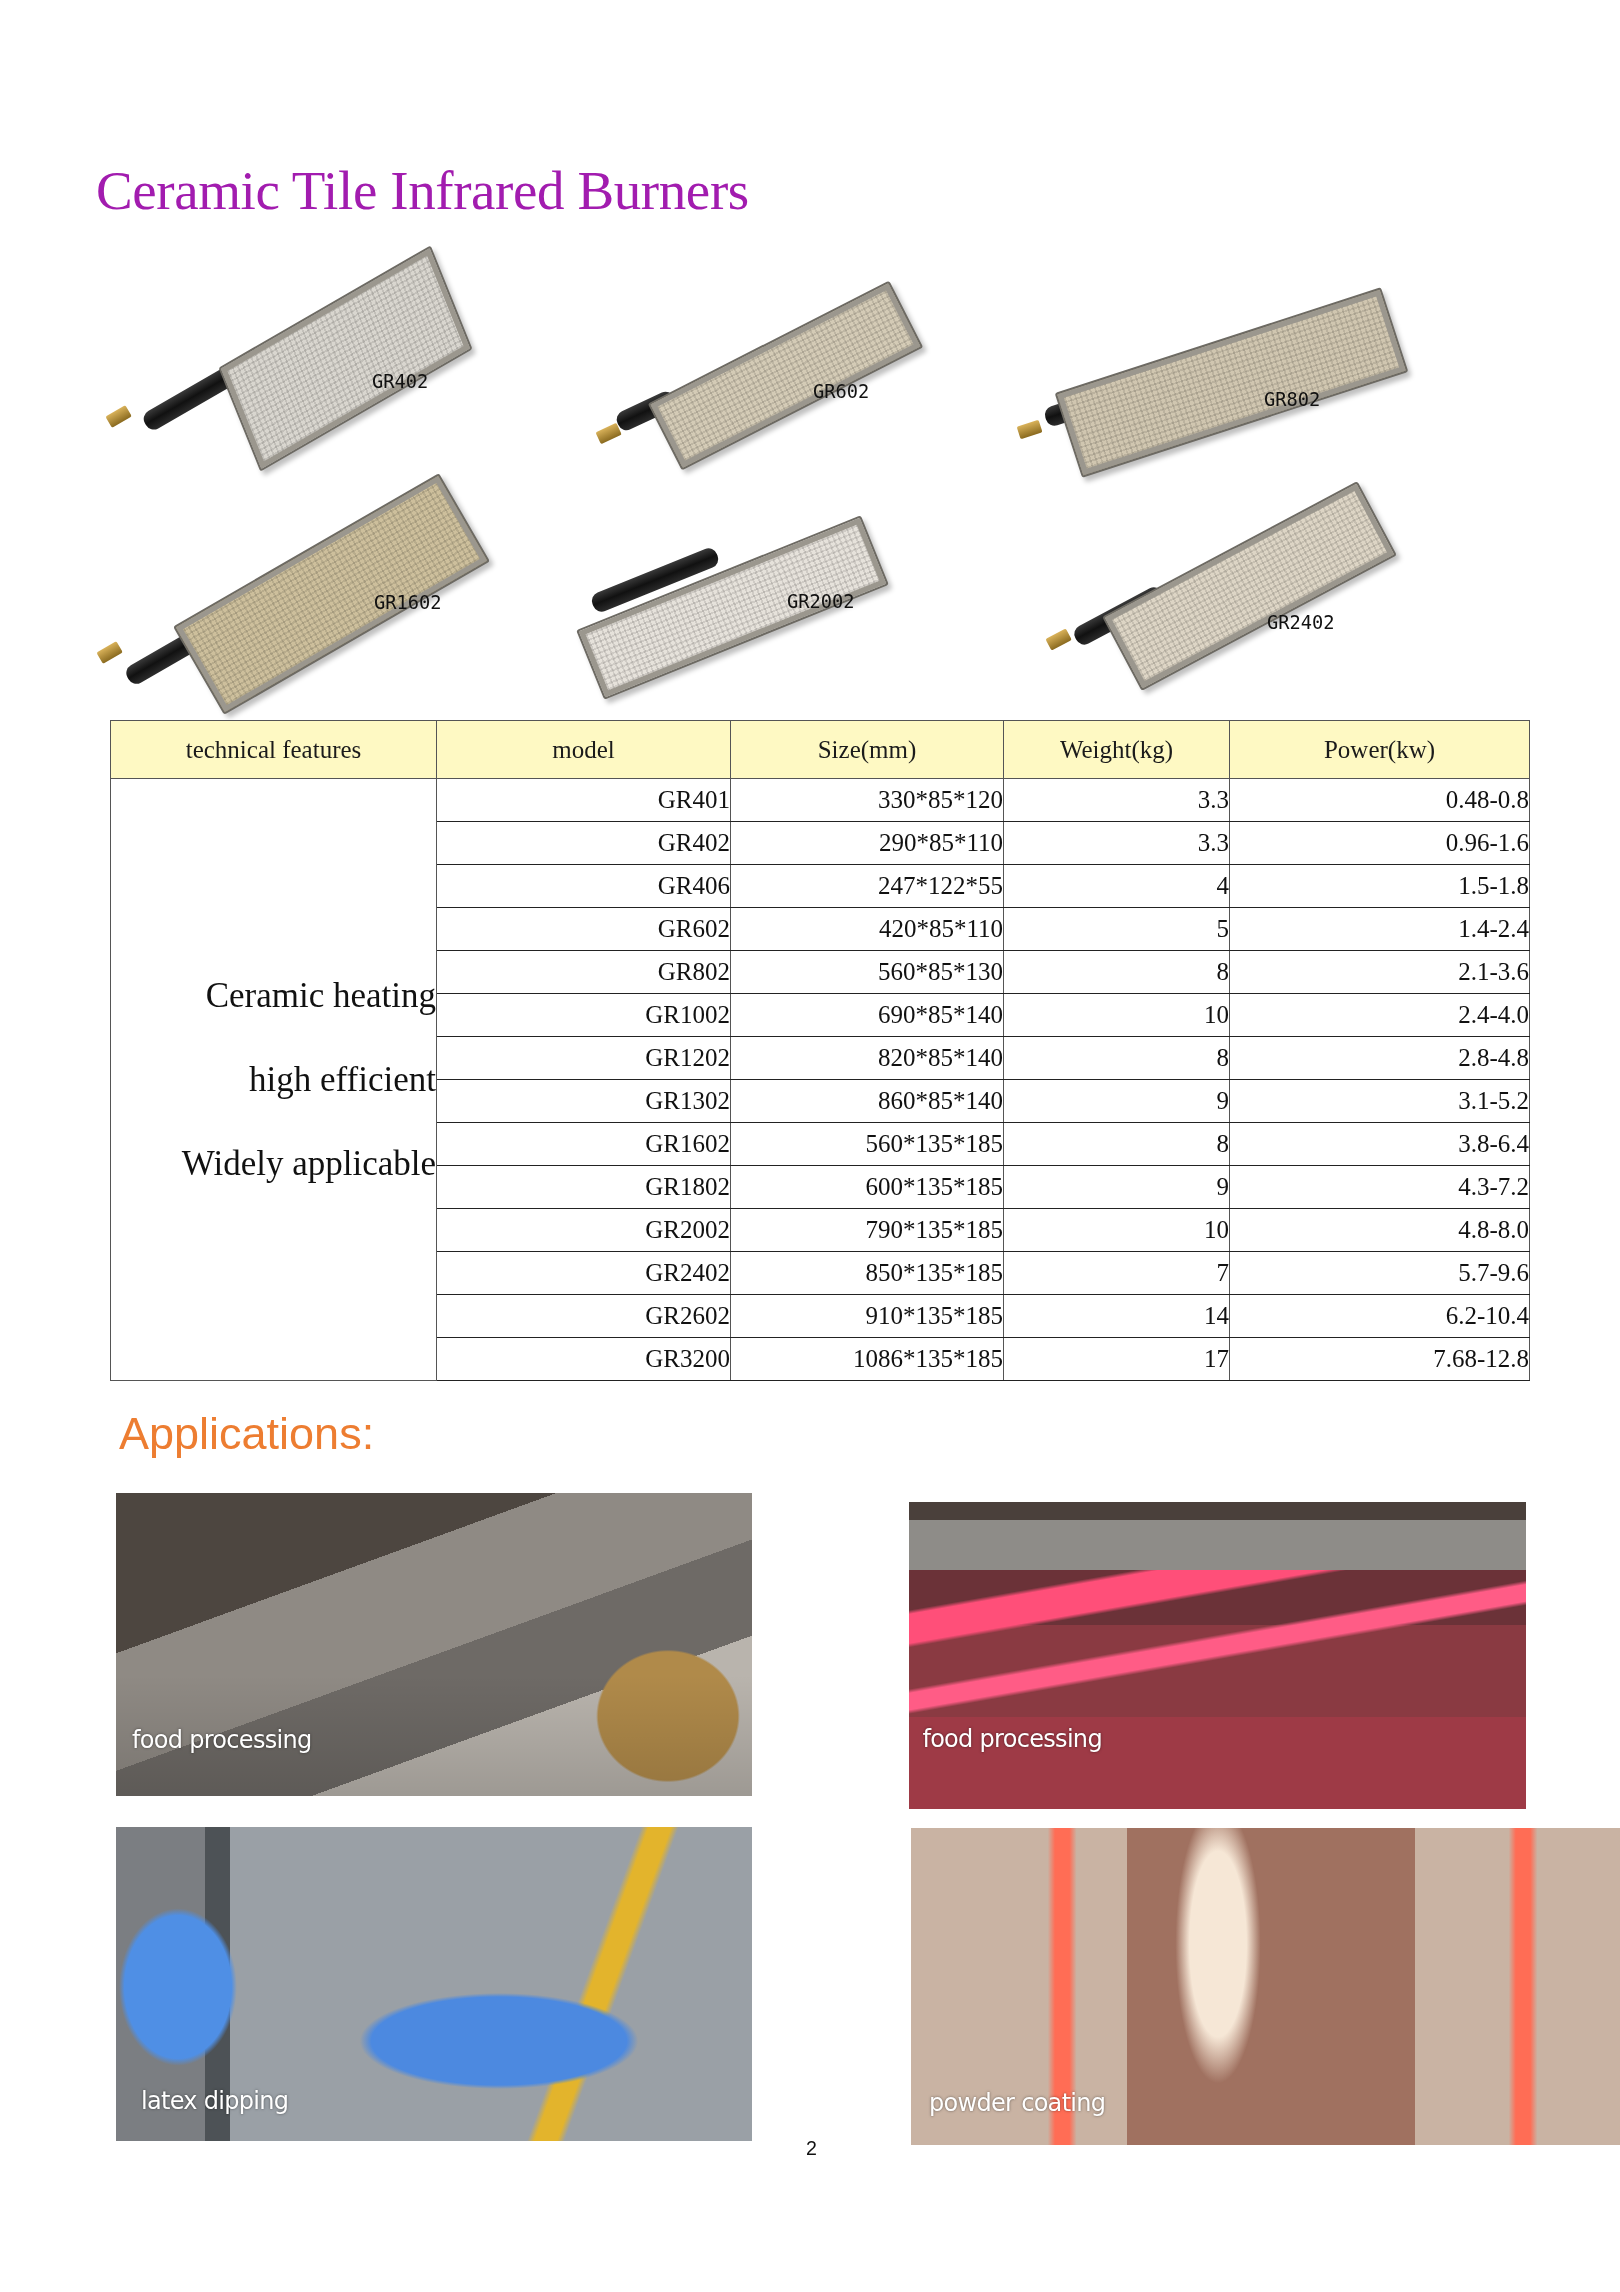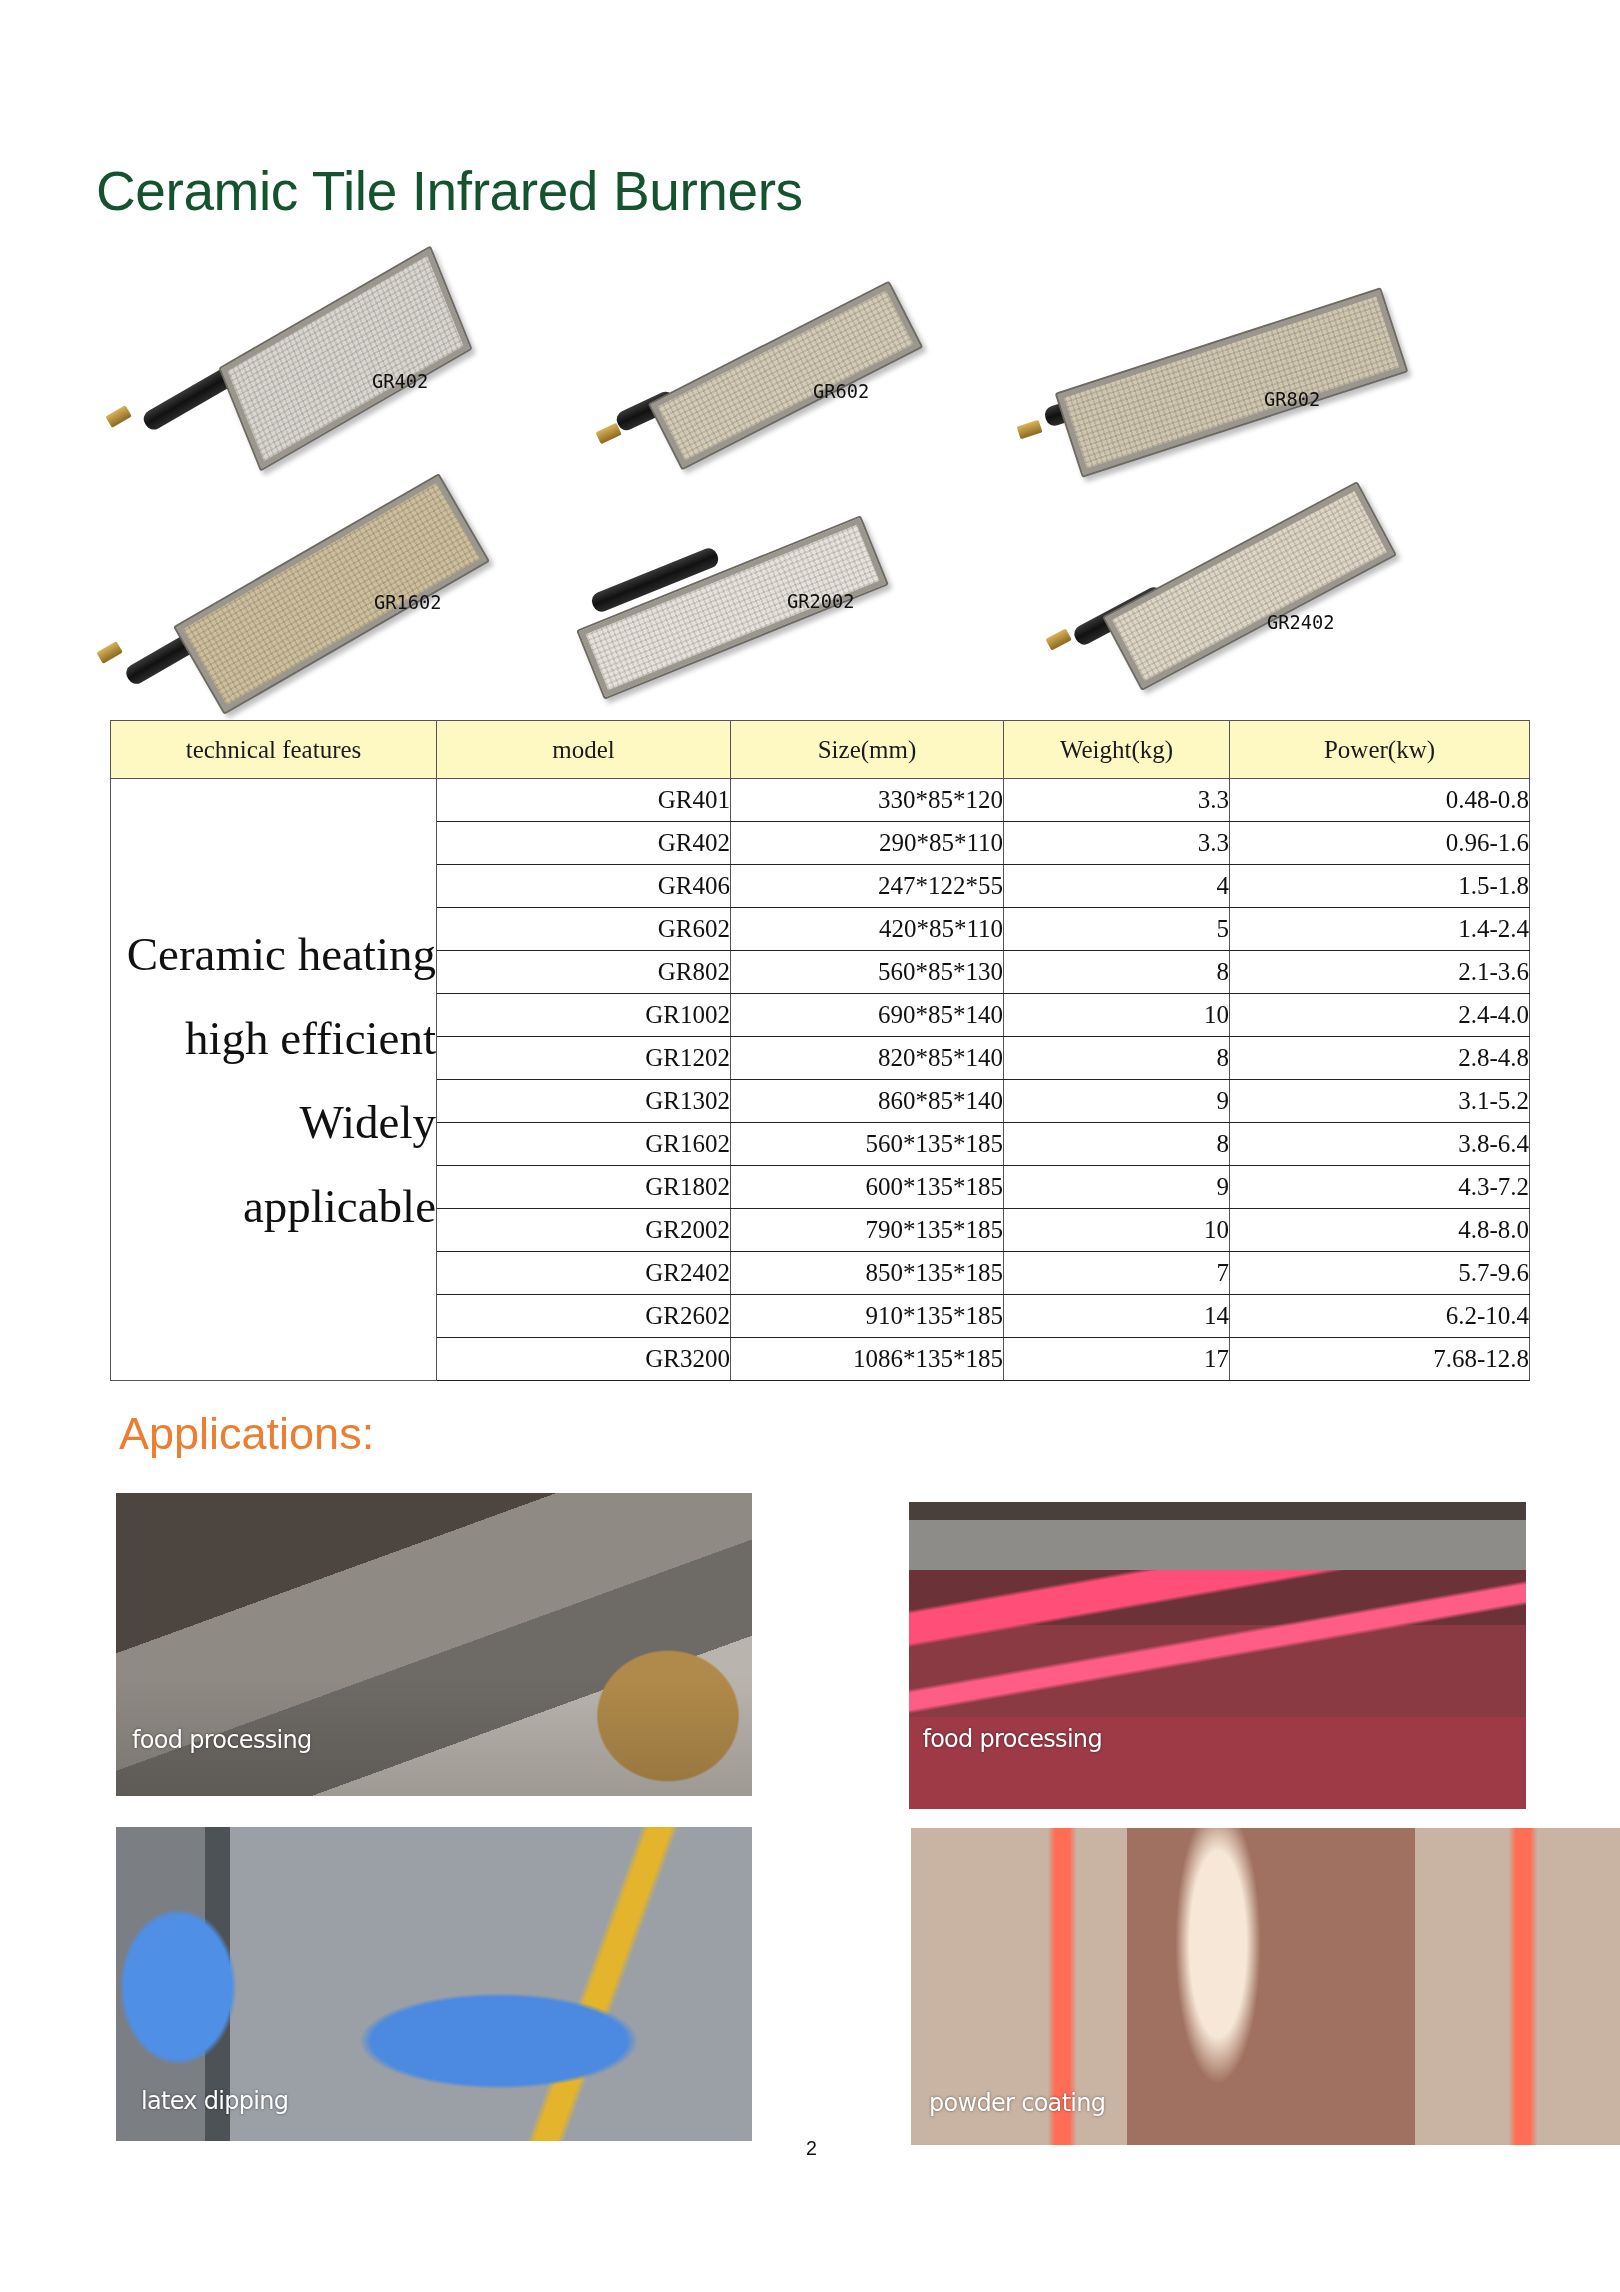--- a/index.html
+++ b/index.html
@@ -1,35 +1,35 @@
 <!DOCTYPE html>
 <html style="font-size:14.3px"><head>
 <meta charset="utf-8">
 <style>
   html, body { margin:0; padding:0; background:#fff; }
   body { width:1621px; height:2293px; position:relative; overflow:hidden; font-family:"Liberation Serif", serif; }
   .abs { position:absolute; }
-  .h1 { left:96px; top:159px; font-family:Liberation Sans, sans-serif; font-size:55px; color:#14532d; white-space:nowrap; letter-spacing:-0.4px; }
+  .h1 { left:96px; top:159px; font-family:Liberation Serif, serif; font-size:55px; color:#a21caf; white-space:nowrap; letter-spacing:-0.4px; }
   .h2 { left:119px; top:1408px; font-family:"Liberation Sans", sans-serif; font-size:45px; color:#ED7D31; white-space:nowrap;text-align:right; }
 
   
   .burner { position:absolute; transform-origin:left center; }
   .burner .body { position:absolute; border:2.7px solid #6d6a63; border-radius:2.7px; background:
       repeating-linear-gradient(90deg, rgba(0,0,0,.10) 0 1.8px, transparent 1.8px 5.3px),
       repeating-linear-gradient(0deg, rgba(0,0,0,.10) 0 1.8px, transparent 1.8px 5.3px), var(--tile,#c9c0ad);
       box-shadow: inset 0 0 0 5.3px #9b978e, 1.8px 5.3px 5.3px rgba(0,0,0,.25); }
   .burner .pipe { position:absolute; height:19.6px; background:linear-gradient(#3a3a3a,#111,#2c2c2c); border-radius:9px; }
   .burner .valve { position:absolute; width:23px; height:12.5px; background:linear-gradient(#d9b25a,#8a6a1f); border-radius:1.8px; }
   .burner-label { position:absolute; font-family:"DejaVu Sans Mono", monospace; font-size:18.7px; color:#111; white-space:nowrap; }
 
   
   table.spec { position:absolute; left:110px; top:720px; width:1420px; border-collapse:collapse; table-layout:fixed; font-size:25px; }
   table.spec th { background:#fef9c3; color:#1b1b1b; font-weight:normal; height:55px; border:0.9px solid #555; font-size:25px; }
   table.spec td { border-left:0.9px solid #555; border-right:0.9px solid #555; border-bottom:1.8px solid #222; height:42px; text-align:right; color:#111; padding:0; }
-  table.spec td.feat { border-bottom:1.3px solid #555; vertical-align:middle; font-size:47px; line-height:84px; }
+  table.spec td.feat { border-bottom:1.3px solid #555; vertical-align:middle; font-size:35px; line-height:84px; }
   table.spec { border:1.3px solid #555; }
 
   
   .photo { position:absolute; overflow:hidden; }
   .photo .cap { position:absolute; font-family:"DejaVu Sans", sans-serif; font-size:24px; color:#fff; text-shadow:0 0 2.7px rgba(0,0,0,.5); white-space:nowrap; letter-spacing:-0.7px; }
   .p1 { left:116px; top:1493px; width:636px; height:303px;
     background:
       linear-gradient(180deg, transparent 60%, rgba(0,0,0,.15)),
       radial-gradient(ellipse 116px 107px at 552px 223px, #b08a4a 0 60%, transparent 62%),
       linear-gradient(160deg, #4d4640 0 30%, #8f8a84 30% 52%, #6e6a66 52% 70%, #b9b4ad 70%),

